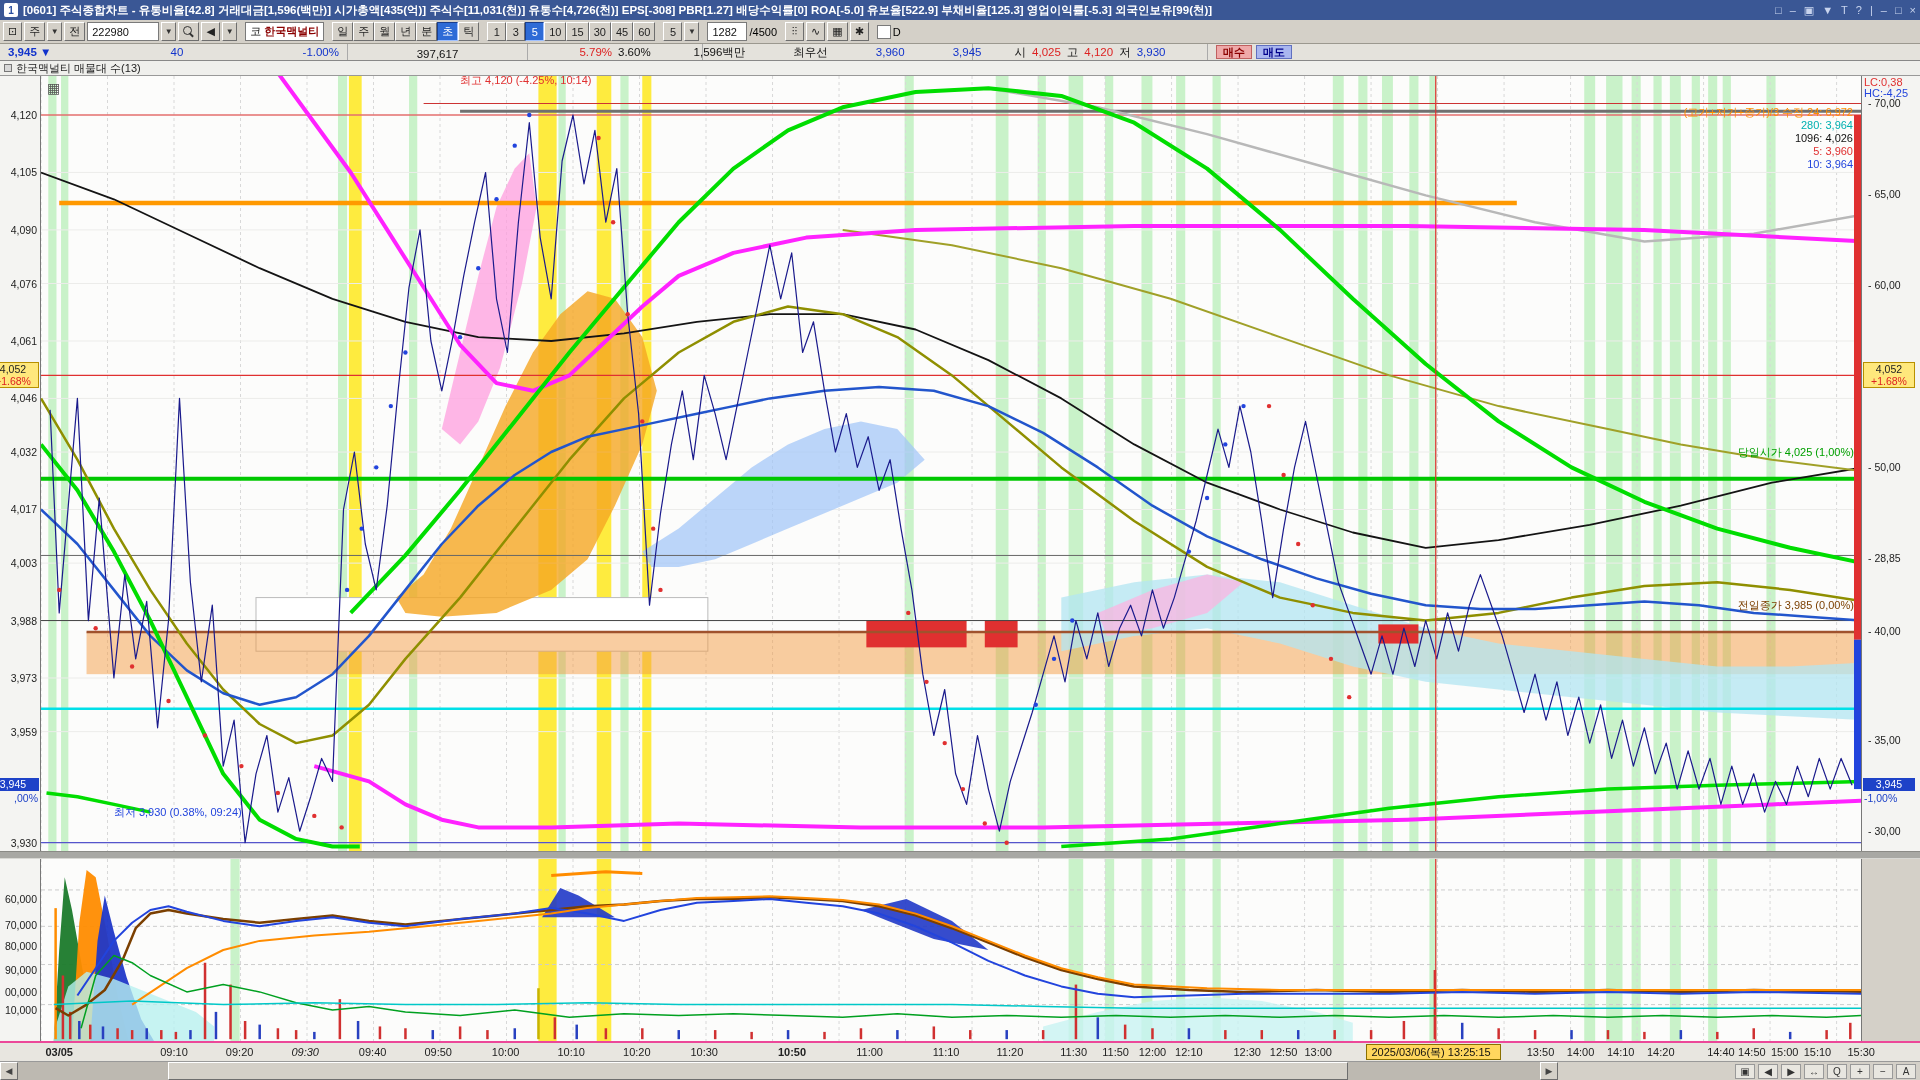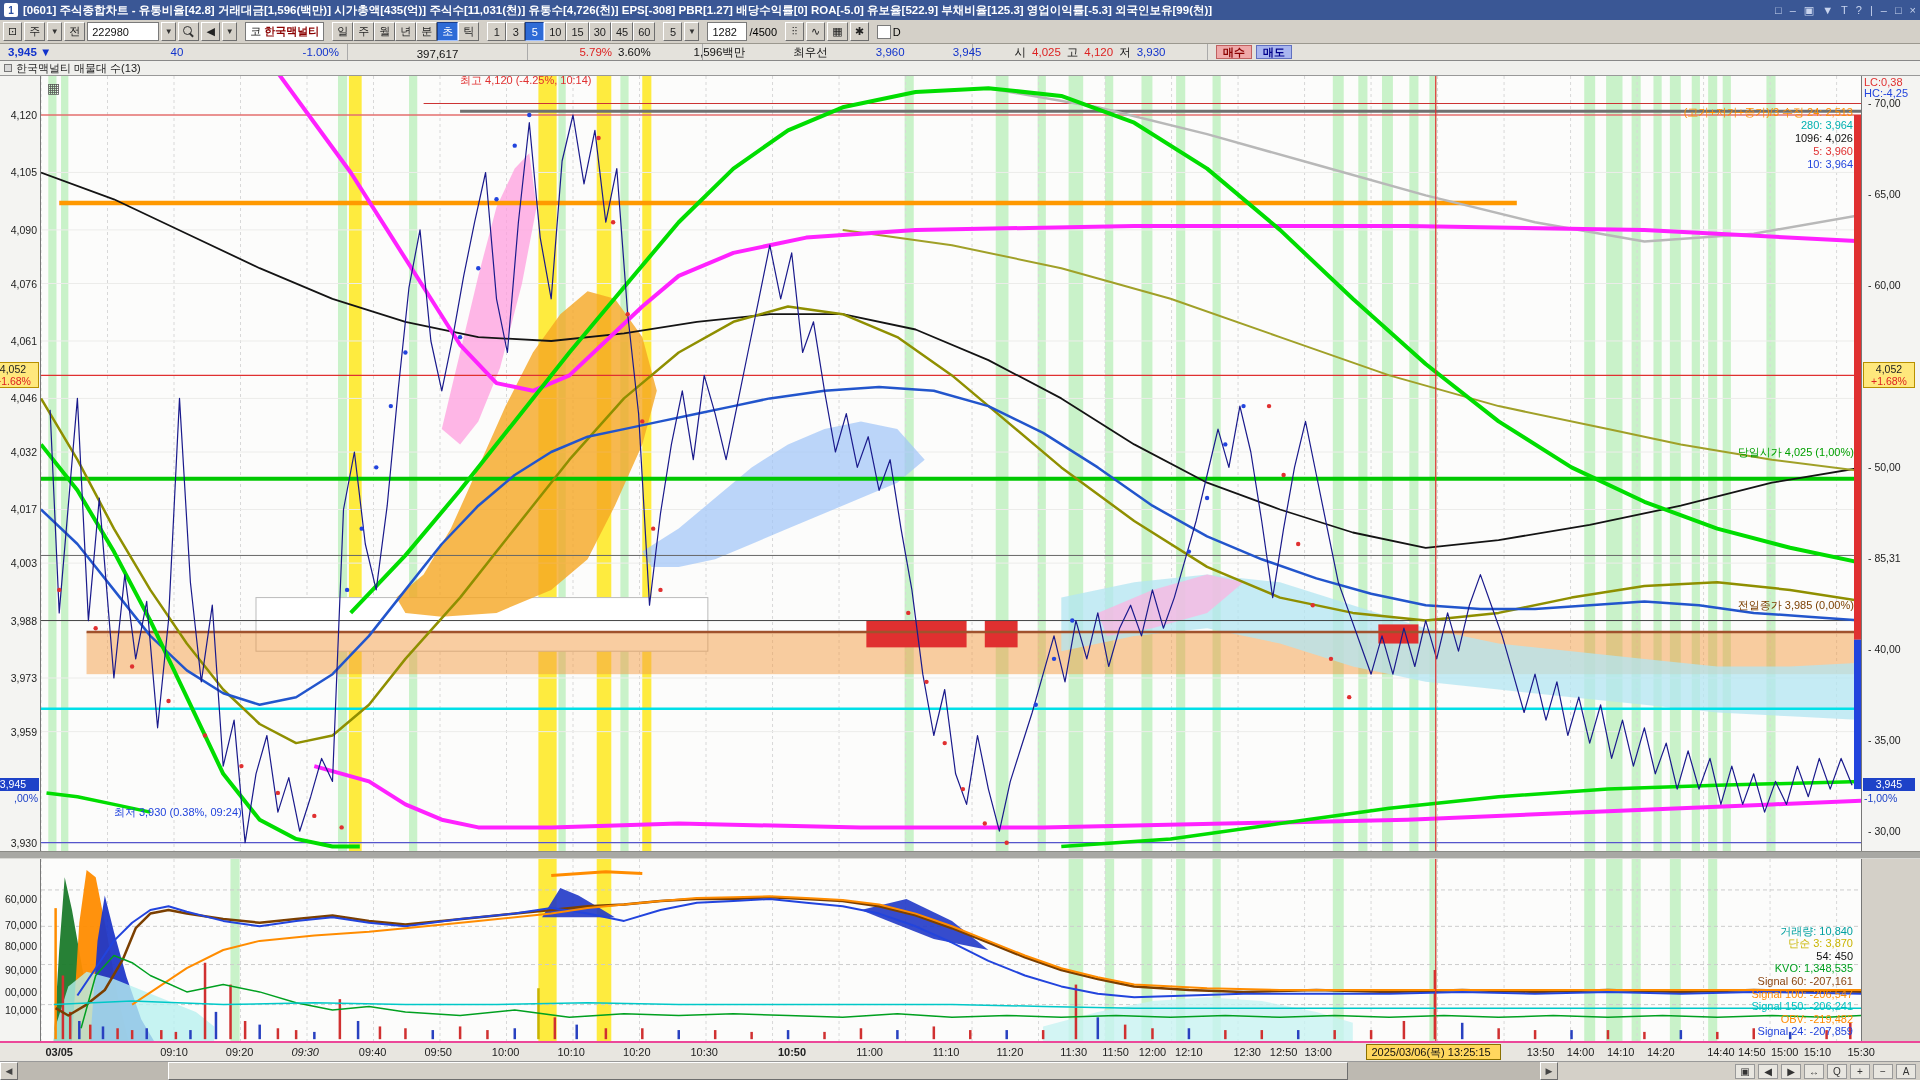--- a/index.html
+++ b/index.html
@@ -377,34 +377,34 @@
         <circle cx="1202.52" cy="330.08" r="2.2" fill="#2244DD"></circle>
         <line x1="1394.741" y1="0" x2="1394.741" y2="775" stroke="#E03030" stroke-width="1.2"></line>
         <rect x="1813" y="39" width="8" height="524.71" fill="#E03030"></rect>
         <rect x="1813" y="563.71" width="8" height="149.37" fill="#2244DD"></rect>
         <text x="419.06" y="8.36" fill="#E03030" font-size="11px" text-anchor="start" font-family="Liberation Sans, DejaVu Sans, sans-serif">최고 4,120 (-4.25%, 10:14)</text>
         <text x="72.88" y="739.89" fill="#2244DD" font-size="11px" text-anchor="start" font-family="Liberation Sans, DejaVu Sans, sans-serif">최저 3,930 (0.38%, 09:24)</text>
         <text x="1812.89" y="379.87" fill="#00A000" font-size="11px" text-anchor="end" font-family="Liberation Sans, DejaVu Sans, sans-serif">당일시가 4,025 (1,00%)</text>
         <text x="1812.89" y="533.0699999999999" fill="#7B3F00" font-size="11px" text-anchor="end" font-family="Liberation Sans, DejaVu Sans, sans-serif">전일종가 3,985 (0,00%)</text>
       </svg>
     <div class="legend" id="main-legend" style="top:30px;right:8px;">
-        <div style="color: rgb(255, 140, 0);">(고가+저가+종가)/3 수정 24: 2,513</div>
+        <div style="color: rgb(255, 140, 0);">(고가+저가+종가)/3 수정 24: 6,972</div>
         <div style="color: rgb(0, 176, 176);">280: 3,964</div>
         <div style="color: rgb(17, 17, 17);">1096: 4,026</div>
         <div style="color: rgb(224, 48, 48);">5: 3,960</div>
         <div style="color: rgb(34, 68, 221);">10: 3,964</div>
       </div>
   </div>
   <div class="gutter gutter-r" id="main-gutter-r">
       <div class="tick" style="top: 21px;">- 70,00</div>
       <div class="tick" style="top: 112px;">- 65,00</div>
       <div class="tick" style="top: 203px;">- 60,00</div>
       <div class="tick" style="top: 385px;">- 50,00</div>
-      <div class="tick" style="top: 476px;">- 85,31</div>
-      <div class="tick" style="top: 567px; text-align: right;">- 40,00</div>
+      <div class="tick" style="top: 476px;">- 28,85</div>
+      <div class="tick" style="top: 549px; text-align: right;">- 40,00</div>
       <div class="tick" style="top: 658px;">- 35,00</div>
       <div class="tick" style="top: 749px;">- 30,00</div>
       <div class="lchc"><span style="color:#E03030">LC:0,38</span><br><span style="color:#2244DD">HC:-4,25</span></div>
       <div class="badge-y" style="top: 286.44px;">4,052<br><span class="pct">+1.68%</span></div>
       <div class="badge-b1" style="top: 702.25px;">3,945</div>
       <div class="badge-bp" style="top: 716.25px;">-1,00%</div>
     </div>
 
   <div class="divider"></div>
 
@@ -541,31 +541,20 @@
         <rect x="1784.36" y="171.07999999999998" width="2.5" height="9.1" fill="#D03030"></rect>
         <rect x="1808.046" y="163.8" width="2.5" height="16.38" fill="#D03030"></rect>
         <polyline points="14.6,149.2 27.3,156.5 45.6,145.6 63.8,131.0 82.0,100.1 94.7,69.2 109.3,54.6 127.5,51.0 145.8,54.6 182.2,60.1 218.6,63.7 255.1,60.1 291.5,56.4 328.0,61.9 364.4,65.5 400.8,61.9 455.5,56.4 510.2,51.0 546.6,47.3 583.0,45.5 619.5,41.9 655.9,40.0 692.4,40.0 728.8,38.2 765.2,40.0 801.7,41.9 838.1,47.3 874.6,56.4 911.0,69.2 947.4,83.7 983.9,98.3 1020.3,111.0 1056.8,120.1 1093.2,127.4 1147.9,131.0 1202.5,132.9 1275.4,131.0 1348.3,132.9 1421.2,131.0 1494.0,132.9 1566.9,131.0 1639.8,132.9 1712.7,131.0 1822.0,132.9" fill="none" stroke="#7B3F00" stroke-width="2.5" stroke-linejoin="round"></polyline>
         <polyline points="36.4,136.5 54.7,109.2 72.9,81.9 91.1,63.7 109.3,51.0 127.5,47.3 145.8,52.8 182.2,61.9 218.6,67.3 255.1,61.9 291.5,58.2 328.0,63.7 364.4,67.3 419.1,60.1 473.7,54.6 510.2,49.1 546.6,54.6 583.0,61.9 619.5,51.0 655.9,43.7 692.4,41.9 728.8,40.0 765.2,43.7 801.7,47.3 838.1,54.6 874.6,67.3 911.0,83.7 947.4,101.9 983.9,116.5 1020.3,127.4 1056.8,134.7 1093.2,138.3 1147.9,136.5 1202.5,134.7 1275.4,134.7 1348.3,134.7 1421.2,132.9 1494.0,134.7 1566.9,132.9 1639.8,134.7 1712.7,132.9 1822.0,134.7" fill="none" stroke="#2244DD" stroke-width="2" stroke-linejoin="round"></polyline>
         <polyline points="91.1,145.6 145.8,109.2 182.2,91.0 218.6,81.9 273.3,76.4 328.0,72.8 364.4,69.2 437.3,61.9 510.2,54.6 546.6,49.1 583.0,45.5 619.5,41.9 655.9,39.1 692.4,38.2 728.8,37.3 765.2,39.1 801.7,41.0 838.1,45.5 874.6,54.6 911.0,67.3 947.4,81.9 983.9,96.5 1020.3,109.2 1056.8,118.3 1093.2,125.6 1166.1,129.2 1239.0,131.0 1311.8,131.0 1384.7,131.0 1457.6,131.0 1548.7,131.0 1639.8,131.0 1730.9,131.0 1822.0,131.0" fill="none" stroke="#FF8C00" stroke-width="2" stroke-linejoin="round"></polyline>
         <polyline points="40.1,169.3 54.7,116.5 72.9,96.5 91.1,103.7 109.3,116.5 145.8,132.9 182.2,125.6 218.6,132.9 255.1,143.8 291.5,151.1 328.0,147.4 364.4,152.9 419.1,156.5 473.7,151.1 528.4,158.3 583.0,154.7 637.7,156.5 692.4,154.7 747.0,156.5 801.7,158.3 856.3,154.7 911.0,158.3 965.7,156.5 1020.3,158.3 1075.0,156.5 1129.6,158.3 1184.3,156.5 1239.0,158.3 1293.6,156.5 1348.3,158.3 1402.9,156.5 1457.6,158.3 1512.3,156.5 1566.9,158.3 1621.6,156.5 1676.2,158.3 1730.9,156.5 1785.6,158.3 1822.0,156.5" fill="none" stroke="#00A020" stroke-width="1.5" stroke-linejoin="round"></polyline>
         <polyline points="12.8,145.6 91.1,142.0 182.2,145.6 273.3,143.8 364.4,145.6 455.5,145.6 546.6,143.8 637.7,145.6 728.8,145.6 819.9,145.6 911.0,145.6 1002.1,147.4 1093.2,149.2 1184.3,149.2 1275.4,149.2 1366.5,149.2 1457.6,149.2 1548.7,149.2 1639.8,149.2 1730.9,149.2 1822.0,149.2" fill="none" stroke="#00C8C8" stroke-width="1.5" stroke-linejoin="round"></polyline>
         <polyline points="510.2,16.4 564.8,12.7 601.3,14.6" fill="none" stroke="#FF8C00" stroke-width="3" stroke-linejoin="round"></polyline>
         <line x1="1394.741" y1="0" x2="1394.741" y2="182" stroke="#E03030" stroke-width="1.2"></line>
       </svg>
-    <div class="legend" id="vol-legend" style="bottom:3px;right:8px;line-height:12.6px;">
-        <div style="color: rgb(0, 160, 160);">거래량: 10,840</div>
-        <div style="color: rgb(200, 180, 0);">단순 3: 3,870</div>
-        <div style="color: rgb(17, 17, 17);">54: 450</div>
-        <div style="color: rgb(0, 160, 32);">KVO: 1,348,535</div>
-        <div style="color: rgb(139, 69, 19);">Signal 60: -207,161</div>
-        <div style="color: rgb(255, 140, 0);">Signal 100: -206,547</div>
-        <div style="color: rgb(0, 192, 192);">Signal 150: -206,241</div>
-        <div style="color: rgb(255, 140, 0);">OBV: -219,482</div>
-        <div style="color: rgb(34, 68, 221);">Signal 24: -207,859</div>
-      </div>
   </div>
 
   <div class="timeaxis">
     <div class="ta-inner" id="ta-inner">
         <div class="ta-label" style="left: 0.3%; font-weight: bold;">03/05</div>
         <div class="ta-label" style="left: 6.6%;">09:10</div>
         <div class="ta-label" style="left: 10.2%;">09:20</div>
         <div class="ta-label" style="left: 13.8%; font-style: italic;">09:30</div>
         <div class="ta-label" style="left: 17.5%;">09:40</div>
         <div class="ta-label" style="left: 21.1%;">09:50</div>

